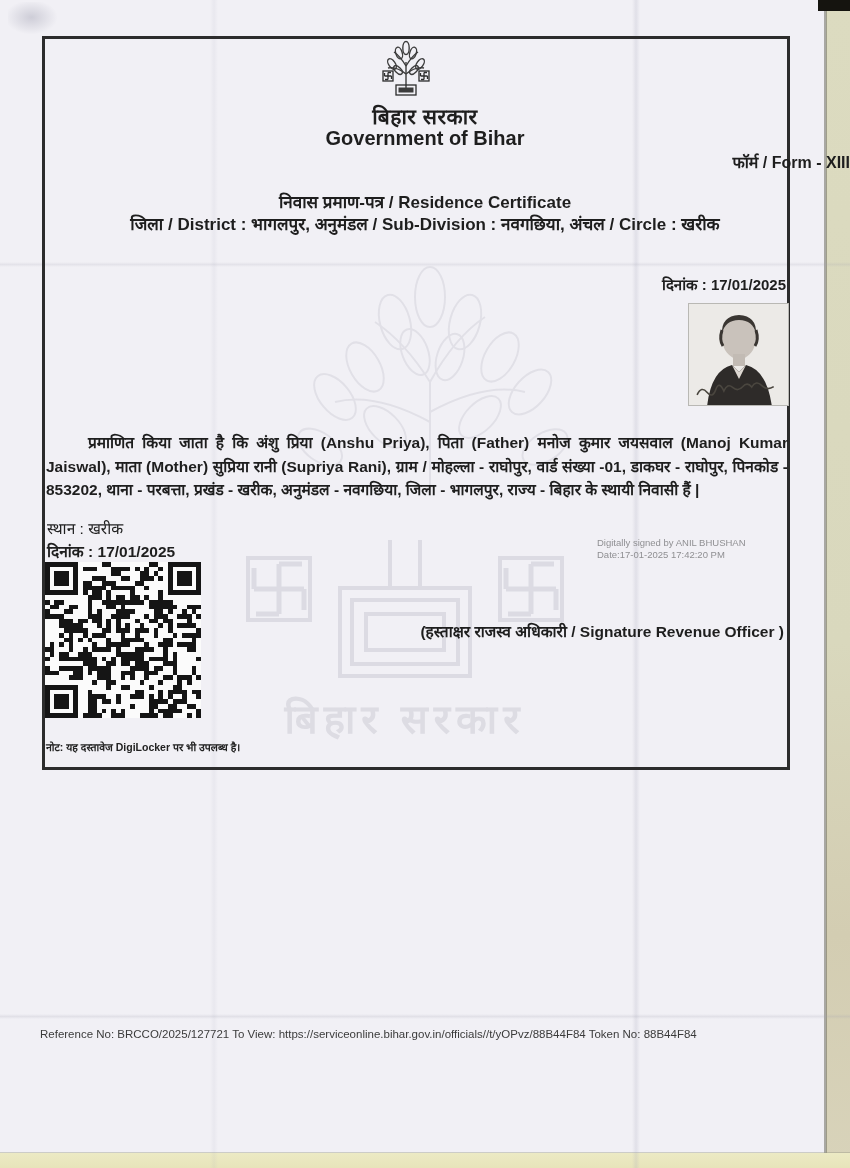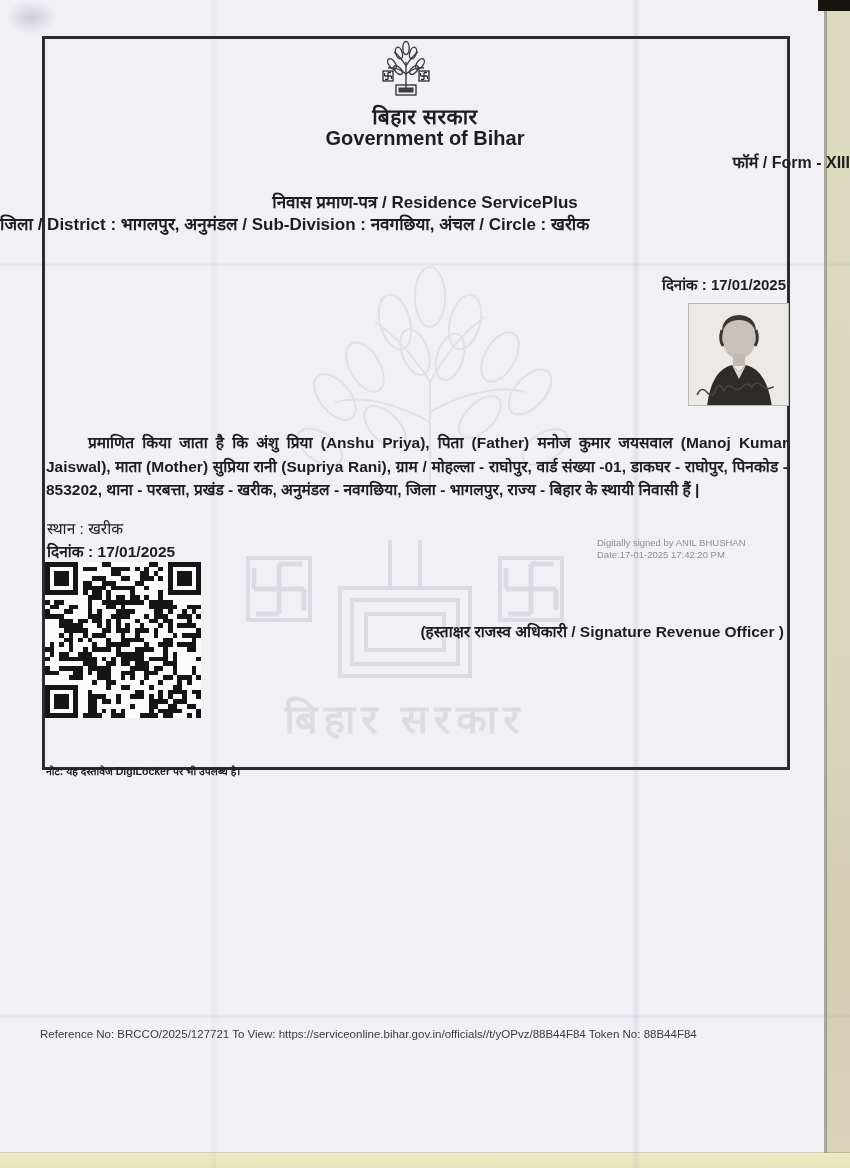--- a/index.html
+++ b/index.html
@@ -28,41 +28,41 @@
   
   .emblem{position:absolute;left:374px;top:40px;width:64px;height:66px;}
   .h-bihar{position:absolute;left:0;top:102px;width:850px;text-align:center;
     font-size:21px;font-weight:700;letter-spacing:.5px;}
   .h-gob{position:absolute;left:0;top:127px;width:850px;text-align:center;
     font-size:20px;font-weight:700;}
   .h-form{position:absolute;left:0;top:151px;width:850px;text-align:right;
     font-size:16px;font-weight:700;}
   .h-title{position:absolute;left:0;top:190px;width:850px;text-align:center;
     font-size:17px;font-weight:700;}
-  .h-district{position:absolute;left:0;top:212px;width:850px;text-align:left;
+  .h-district{position:absolute;left:0;top:212px;width:850px;text-align:center;
     font-size:17px;font-weight:700;}
   
   .meta-no{position:absolute;left:47px;top:274px;font-size:15px;font-weight:700;}
   .meta-date{position:absolute;right:64px;top:274px;font-size:15px;font-weight:700;}
   
   .photo{position:absolute;left:688px;top:303px;width:101px;height:103px;
     background:#e9e8e6;border:1px solid #b9b8b4;box-sizing:border-box;overflow:hidden;}
   
   .body-par{position:absolute;left:46px;top:431px;width:742px;
     font-size:15.5px;line-height:23.5px;font-weight:700;text-align:justify;text-indent:42px;}
   .place-line{position:absolute;left:47px;top:517px;font-size:15.5px;font-weight:400;}
   .date-line{position:absolute;left:47px;top:540px;font-size:15.5px;font-weight:700;}
   
   .qr-box{position:absolute;left:45px;top:562px;width:156px;height:156px;background:#fbfbfb;}
   
   .dsig{position:absolute;left:597px;top:537px;font-size:9.5px;line-height:12px;color:#8f8f92;}
   .officer-line{position:absolute;right:66px;top:620px;font-size:15.5px;font-weight:700;}
   
   .fn1{position:absolute;left:46px;top:740px;font-size:10.5px;font-weight:700;color:#222;}
-  .fn2{position:absolute;left:46px;top:764px;font-size:10.5px;font-weight:700;color:#222;}
+  .fn2{position:absolute;left:46px;top:740px;font-size:10.5px;font-weight:700;color:#222;}
   
   .ref-line{position:absolute;left:40px;top:1028px;font-size:11.5px;color:#3b3b3b;}
   
   .wm-leaves{position:absolute;left:225px;top:262px;width:410px;height:230px;opacity:.9;}
   .wm-emblem{position:absolute;left:240px;top:540px;width:330px;height:200px;}
   .wm-text{position:absolute;left:240px;top:690px;width:330px;text-align:center;
     font-size:40px;font-weight:700;color:#dddce3;letter-spacing:6px;white-space:nowrap;}
   svg{display:block;}
 </style>
 </head>
@@ -142,21 +142,21 @@
       <rect x="45" y="31" width="10" height="10"></rect>
       <path d="M50 32.5 V39.5 M46.5 36 H53.5 M50 32.5 H53 M50 39.5 H47 M46.5 36 V33 M53.5 36 V39"></path>
       <rect x="22" y="45" width="20" height="10"></rect>
     </g>
     <rect x="24.5" y="47.5" width="15" height="5" fill="#3c3c3c"></rect>
   </svg>
 
   <div class="h-bihar">बिहार सरकार</div>
   <div class="h-gob">Government of Bihar</div>
   <div class="h-form">फॉर्म / Form - XIII</div>
-  <div class="h-title">निवास प्रमाण-पत्र / Residence ServicePlus</div>
+  <div class="h-title">निवास प्रमाण-पत्र / Residence Certificate</div>
   <div class="h-district">जिला / District : भागलपुर, अनुमंडल / Sub-Division : नवगछिया, अंचल / Circle : खरीक</div>
 
   <div class="meta-date">दिनांक : 17/01/2025</div>
 
   <div class="photo">
     <svg viewBox="0 0 101 103" width="101" height="103">
       <rect x="0" y="0" width="101" height="103" fill="#eceae7"></rect>
       <rect x="0" y="0" width="101" height="103" fill="none"></rect>
       <ellipse cx="50" cy="34" rx="17" ry="21" fill="#c9c2bb"></ellipse>
       <path d="M33 30 Q32 12 50 11 Q68 12 67 30 Q64 16 50 16 Q36 16 33 30" fill="#3a3632"></path>

